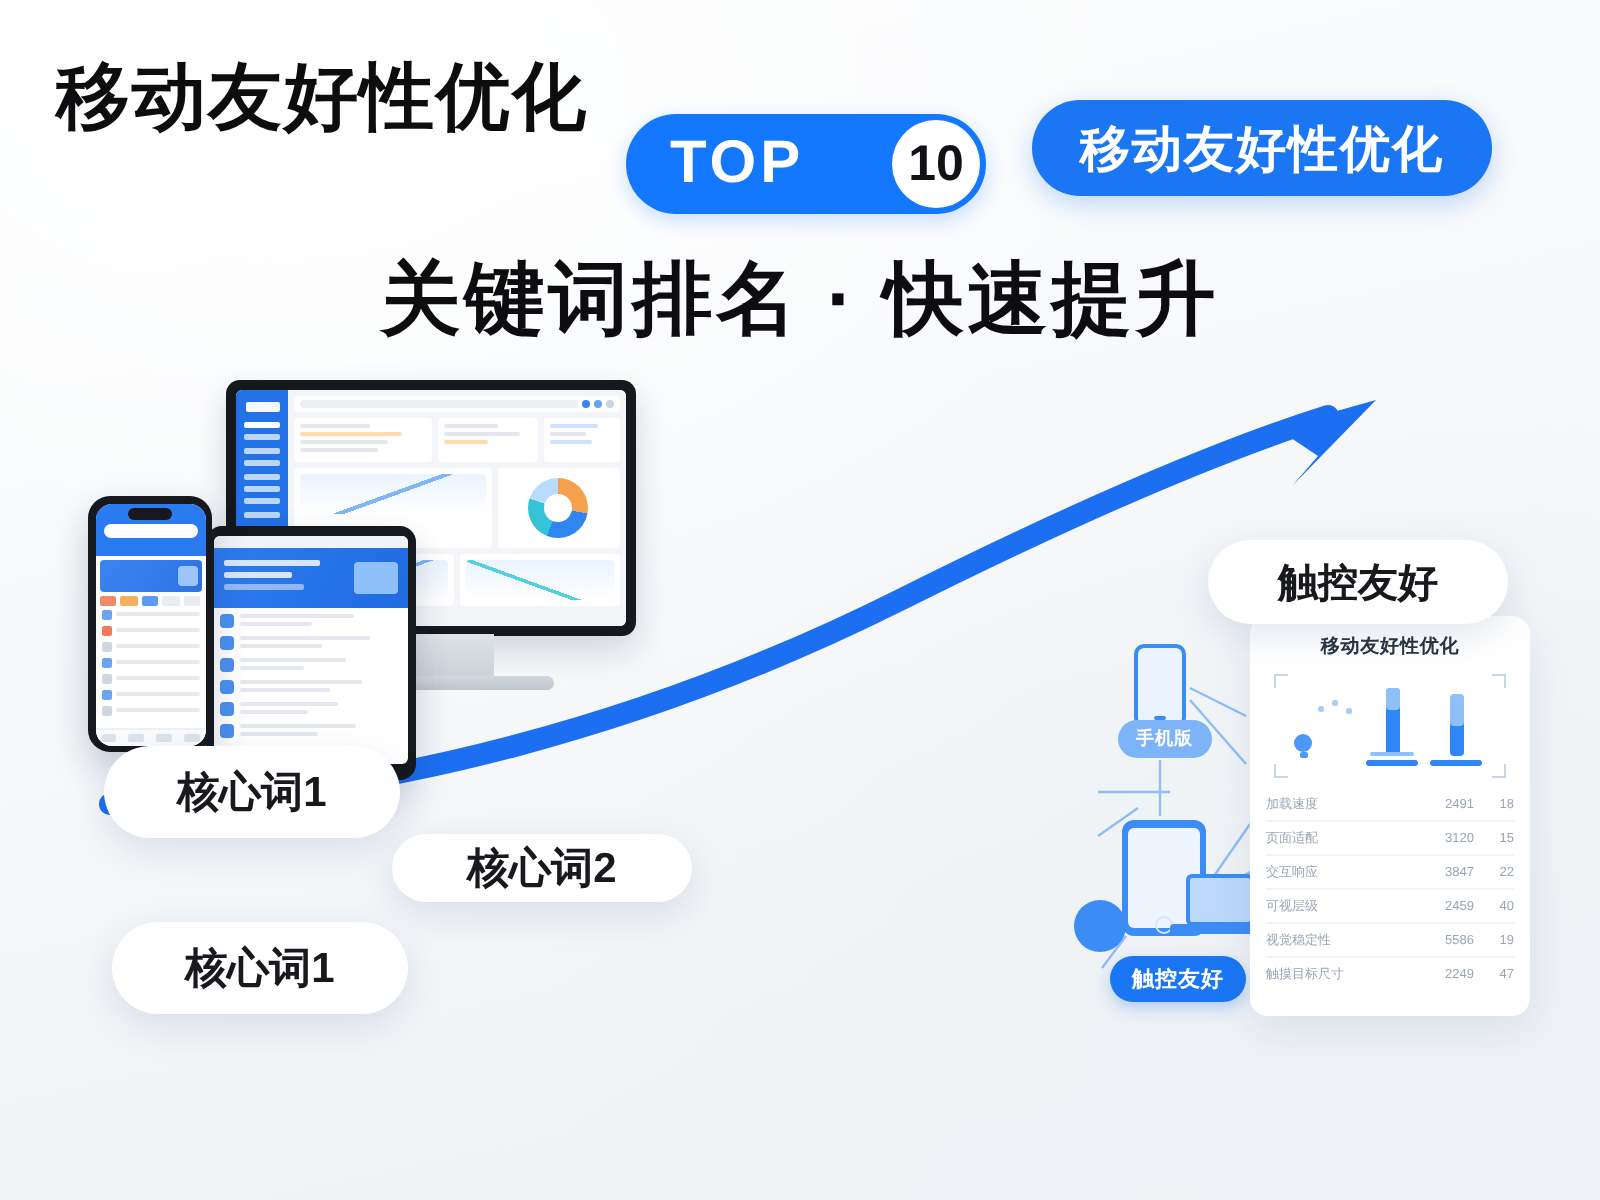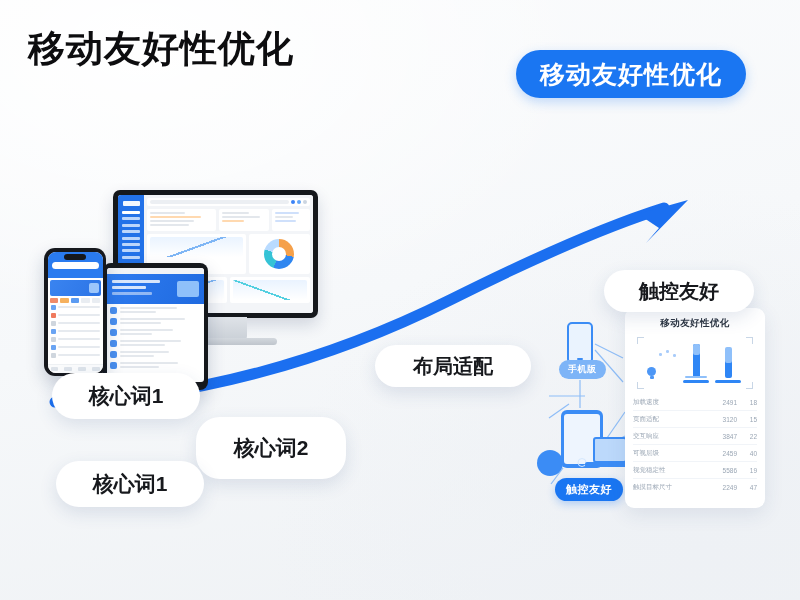--- a/index.html
+++ b/index.html
@@ -211,35 +211,40 @@
   .crow .v2 { width:20px; text-align:right; filter:blur(.35px); }
 
   
   .fpill {
     position:absolute; display:flex; align-items:center; justify-content:center;
     background:#fff; border-radius:24px;
     font-weight:bold; color:#17191d;
     box-shadow:0 6px 18px rgba(40,70,120,.13);
   }
   #pill-kw1a { left:52px; top:373px; width:148px; height:46px; font-size:21px; }
-  #pill-kw2  { left:196px; top:417px; width:150px; height:62px; font-size:21px; }
+  #pill-kw2  { left:196px; top:417px; width:150px; height:34px; font-size:21px; }
   #pill-kw1b { left:56px; top:461px; width:148px; height:46px; font-size:21px; }
   #pill-layout { left:375px; top:345px; width:156px; height:42px; font-size:20px; }
   #pill-touch  { left:604px; top:270px; width:150px; height:42px; font-size:20px; }
 </style>
 </head>
 <body>
 
 <div id="stage">
 
   <div class="hdr-title">移动友好性优化</div>
 
+  <div class="top-badge">
+    <span class="tb-word">TOP</span>
+    <span class="tb-circle">10</span>
+  </div>
 
   <div class="hdr-pill">移动友好性优化</div>
 
+  <div class="hdr-sub">关键词排名 · 快速提升</div>
 
   <svg class="arrow-svg" viewBox="0 0 800 600">
     <path d="M55,402 C190,400 330,360 450,300 C540,255 610,225 664,208" stroke="#1b6ff0" stroke-width="11" fill="none" stroke-linecap="round"></path>
     <path d="M688,200 L638,214 L659,228 L646,243 Z" fill="#1b6ff0"></path>
   </svg>
 
   <div class="devices">
 
     <div class="mon">
       <div class="mon-screen">
@@ -494,17 +499,16 @@
           <span class="v1">2249</span>
           <span class="v2">47</span>
         </div>
       </div>
     </div>
   </div>
 
   <div class="fpill" id="pill-kw1a">核心词1</div>
   <div class="fpill" id="pill-kw2">核心词2</div>
   <div class="fpill" id="pill-kw1b">核心词1</div>
-  <div class="fpill" id="pill-layout">布局适配</div>
   <div class="fpill" id="pill-touch">触控友好</div>
 
 
 </div>
 
 </body></html>

